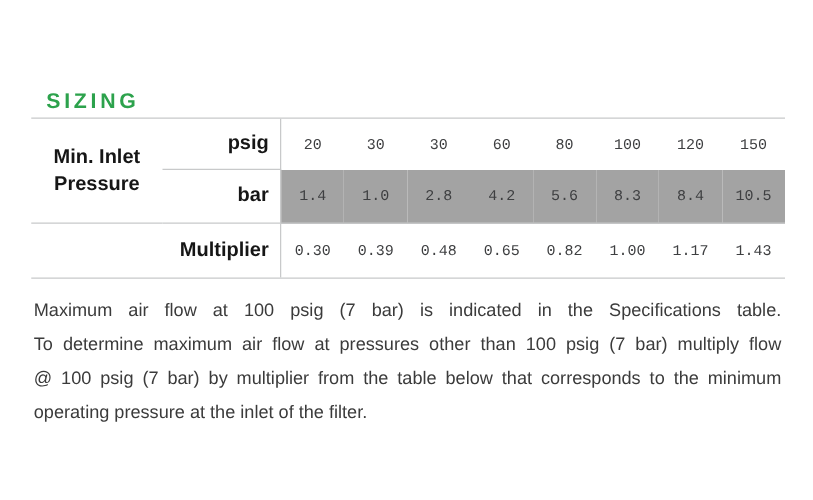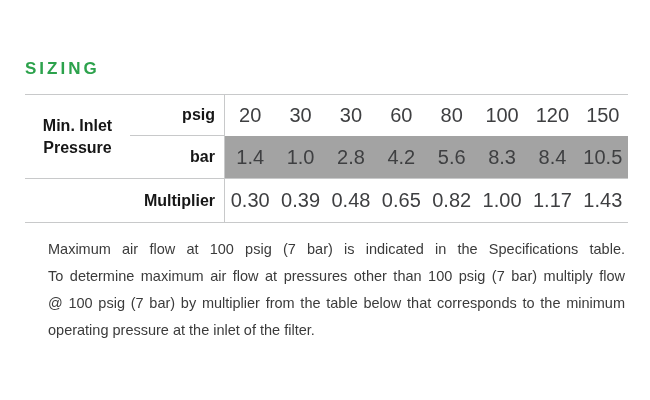--- a/index.html
+++ b/index.html
@@ -13,21 +13,21 @@
     position: relative;
     overflow: hidden;
     font-family: "Liberation Sans", "DejaVu Sans", sans-serif;
   }
 
   
   .heading {
     position: absolute;
     left: 25px;
     top: 59px;
-    margin: 0;
+    margin: 12px;
     font-size: 17px;
     font-weight: bold;
     letter-spacing: 3px;
     color: #2ca24c;
   }
 
   
   .sizing-table {
     position: absolute;
     left: 25px;
@@ -63,42 +63,42 @@
     font-weight: bold;
     font-size: 16px;
     color: #161616;
     border-right: 1px solid #c8c9ca;
   }
   .psig-label { border-bottom: 1px solid #c8c9ca; }
   .bar-label  { border-bottom: 1px solid #c8c9ca; }
   .mult-label { grid-column: 1 / 3; }
   .data-cell {
     justify-content: center;
-    font-size: 20px;
+    font-size: 12px;
     color: #3e3f41;
+    font-family: Liberation Mono, monospace;
   }
   .bar-data {
     background: #a3a3a3;
     border-bottom: 1px solid #c8c9ca;
   }
 
   
   .para {
     position: absolute;
     left: 27px;
     top: 236px;
     width: 598px;
     font-size: 14.5px;
     color: #3b3b3b;
   }
   .para .line {
     height: 27px;
     line-height: 27px;
     white-space: nowrap;
-    margin-left: 21px;
   }
   .para .line.just {
     white-space: normal;
     text-align: justify;
     text-align-last: justify;
   }
 </style>
 </head>
 <body>
 

